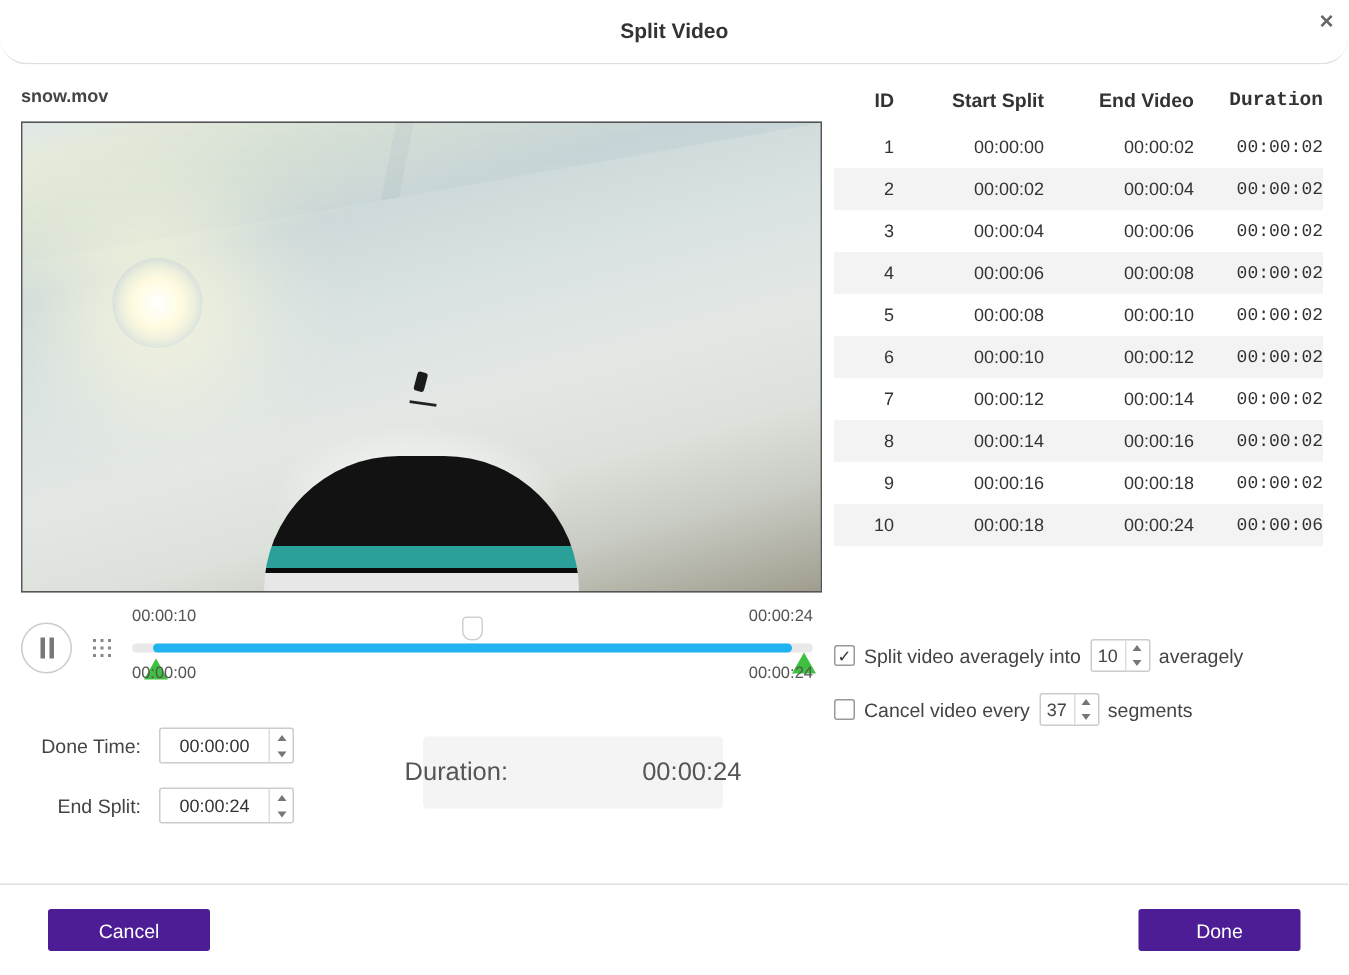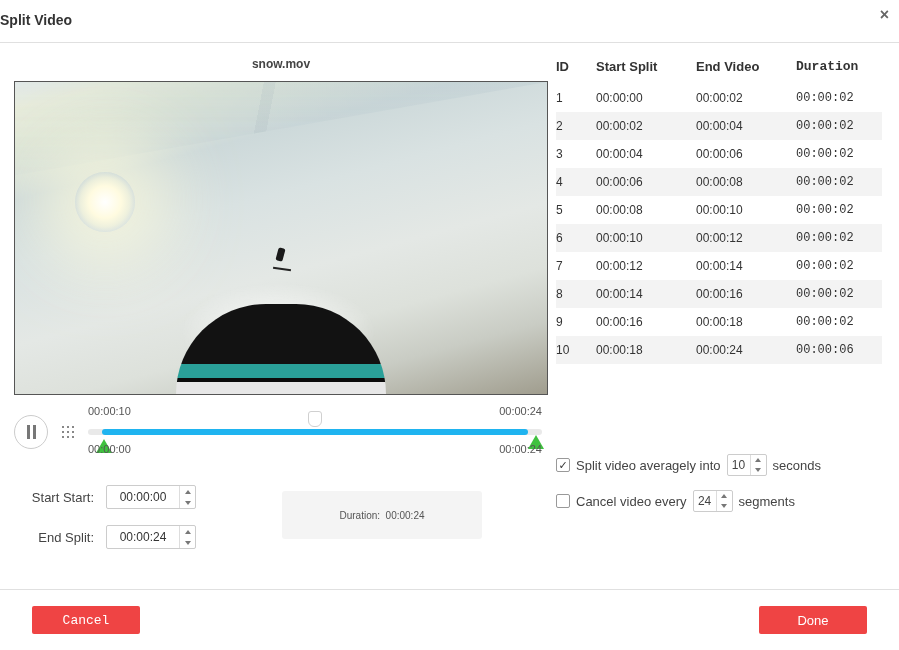--- a/index.html
+++ b/index.html
@@ -1,23 +1,23 @@
 <!DOCTYPE html>
 <html><head>
 <meta charset="utf-8">
 <style>
 * { box-sizing: border-box; margin: 0; padding: 0; }
 body { font-family: Arial, sans-serif; font-size: 13px; color: #555; background: #fff; width: 899px; height: 650px; overflow: hidden; }
 .dialog { width: 100%; height: 100%; display: flex; flex-direction: column; }
-.titlebar { padding: 12px 0 14px; font-weight: bold; font-size: 14px; color: #333; border-bottom: 1px solid #e0e0e0; position: relative; }
+.titlebar { text-align: center; padding: 12px 0 14px; font-weight: bold; font-size: 14px; color: #333; border-bottom: 1px solid #e0e0e0; position: relative; border-radius: 18px; }
 .close-x { position: absolute; right: 10px; top: 6px; font-size: 16px; color: #666; cursor: pointer; }
 .content { flex: 1; display: flex; padding: 0; }
 .left { width: 560px; padding: 14px 0 0 14px; display: flex; flex-direction: column; }
 .right { flex: 1; padding: 10px 20px 0 8px; }
-.filename { text-align: center; font-weight: bold; font-size: 12px; color: #444; margin-bottom: 10px; }
+.filename { font-weight: bold; font-size: 12px; color: #444; margin-bottom: 10px; }
 .video-box { width: 534px; height: 314px; border: 1px solid #555; background: #b8c4cc; position: relative; overflow: hidden; }
 .video-scene { width: 100%; height: 100%; position: relative;
   background: linear-gradient(165deg,
     #fefefa 0%, #fdfce0 6%, #e6ecd8 14%,
     #cdd9da 26%, #d9e2e2 40%, #e4e8e5 58%,
     #dde1db 72%, #c9ccc4 84%, #a09d8e 100%);
 }
 .sun { position: absolute; left: 60px; top: 90px; width: 60px; height: 60px; border-radius: 50%;
   background: radial-gradient(circle, #ffffff 0%, #fffbe0 38%, rgba(255,252,220,0.6) 58%, rgba(255,255,240,0) 75%);
   box-shadow: 0 0 70px 36px rgba(255,252,220,0.7);
@@ -64,40 +64,40 @@
 .time-fields { width:250px; }
 .field-row { display:flex; align-items:center; margin-bottom:16px; }
 .field-row label { width:80px; text-align:right; margin-right:12px; color:#444; }
 .time-input { width:90px; height:24px; border:1px solid #ccc; border-radius:2px; display:flex; align-items:center; position:relative; }
 .time-input span { flex:1; text-align:center; font-size:12px; color:#333; }
 .spin { width:16px; height:100%; border-left:1px solid #ddd; display:flex; flex-direction:column; }
 .spin div { flex:1; display:flex; align-items:center; justify-content:center; cursor:pointer; }
 .spin div::before { content:""; width:0; height:0; border-left:3px solid transparent; border-right:3px solid transparent; }
 .spin .up::before { border-bottom:4px solid #777; }
 .spin .dn::before { border-top:4px solid #777; }
-.duration-box { width:200px; height:48px; background:#f4f4f4; border-radius:3px; display:flex; align-items:center; justify-content:center; color:#555; font-size:10px; margin-left:18px; margin-top:6px; }
+.duration-box { width:200px; height:48px; background:#f4f4f4; border-radius:3px; display:flex; align-items:center; justify-content:center; color:#555; font-size:17px; margin-left:18px; margin-top:6px;gap:40px; }
 .table { width:100%; }
 .thead { display:flex; font-weight:bold; color:#333; padding:6px 0 10px; }
-.thead div, .trow div { text-align:left; }
+.thead div, .trow div { text-align:right; }
 .c-id { width:40px; }
 .c-st { width:100px; }
 .c-et { width:100px; }
 .c-du { width:86px;font-family:Liberation Mono, monospace; }
 .trow { display:flex; padding:7px 0; font-size:12px; color:#333; }
 .trow.alt { background:#f3f3f3; }
-.options { margin-top:90px; }
+.options { margin-top:62px; }
 .opt-row { display:flex; align-items:center; margin:14px 0; color:#444; gap:6px; }
 .chk { width:14px; height:14px; border:1px solid #999; border-radius:2px; display:inline-flex; align-items:center; justify-content:center; background:#fff; cursor:pointer; }
 .chk.checked::after { content:"✓"; font-size:11px; color:#333; }
 .num-input { width:40px; height:22px; border:1px solid #ccc; border-radius:2px; display:flex; align-items:center; position:relative; }
 .num-input span { flex:1; text-align:center; font-size:12px; }
 .footer { border-top:1px solid #e0e0e0; padding:16px 32px; display:flex; justify-content:space-between; }
 .btn { width:108px; height:28px; border:none; border-radius:2px; font-size:13px; cursor:pointer; color:#fff; }
-.btn.cancel { background:#ef4444;font-family:Liberation Mono, monospace; }
-.btn.done { background:#ef4444; }
+.btn.cancel { background:#4c1d95; }
+.btn.done { background:#4c1d95; }
 </style>
 </head>
 <body>
 
 <div class="dialog">
   <div class="titlebar">
     <span>Split Video</span>
     <span class="close-x">×</span>
   </div>
   <div class="content">
@@ -159,21 +159,21 @@
             </div>
           <div class="under-labels">
             <span>00:00:00</span>
             <span>00:00:24</span>
           </div>
         </div>
       </div>
       <div class="time-form">
         <div class="time-fields">
           <div class="field-row">
-            <label>Start Start:</label>
+            <label>Done Time:</label>
             <div class="time-input">
               <span>00:00:00</span>
               <div class="spin">
                   <div class="up"></div>
                   <div class="dn"></div>
                 </div>
             </div>
           </div>
           <div class="field-row">
             <label>End Split:</label>
@@ -266,27 +266,27 @@
         <div class="opt-row">
           <span id="chk-avg" class="chk checked"></span>
           <span>Split video averagely into</span>
           <div class="num-input">
             <span>10</span>
             <div class="spin">
                 <div class="up"></div>
                 <div class="dn"></div>
               </div>
           </div>
-          <span>seconds</span>
+          <span>averagely</span>
         </div>
         <div class="opt-row">
           <span id="chk-every" class="chk"></span>
           <span>Cancel video every</span>
           <div class="num-input">
-            <span>24</span>
+            <span>37</span>
             <div class="spin">
                 <div class="up"></div>
                 <div class="dn"></div>
               </div>
           </div>
           <span>segments</span>
         </div>
       </div>
     </div>
   </div>

